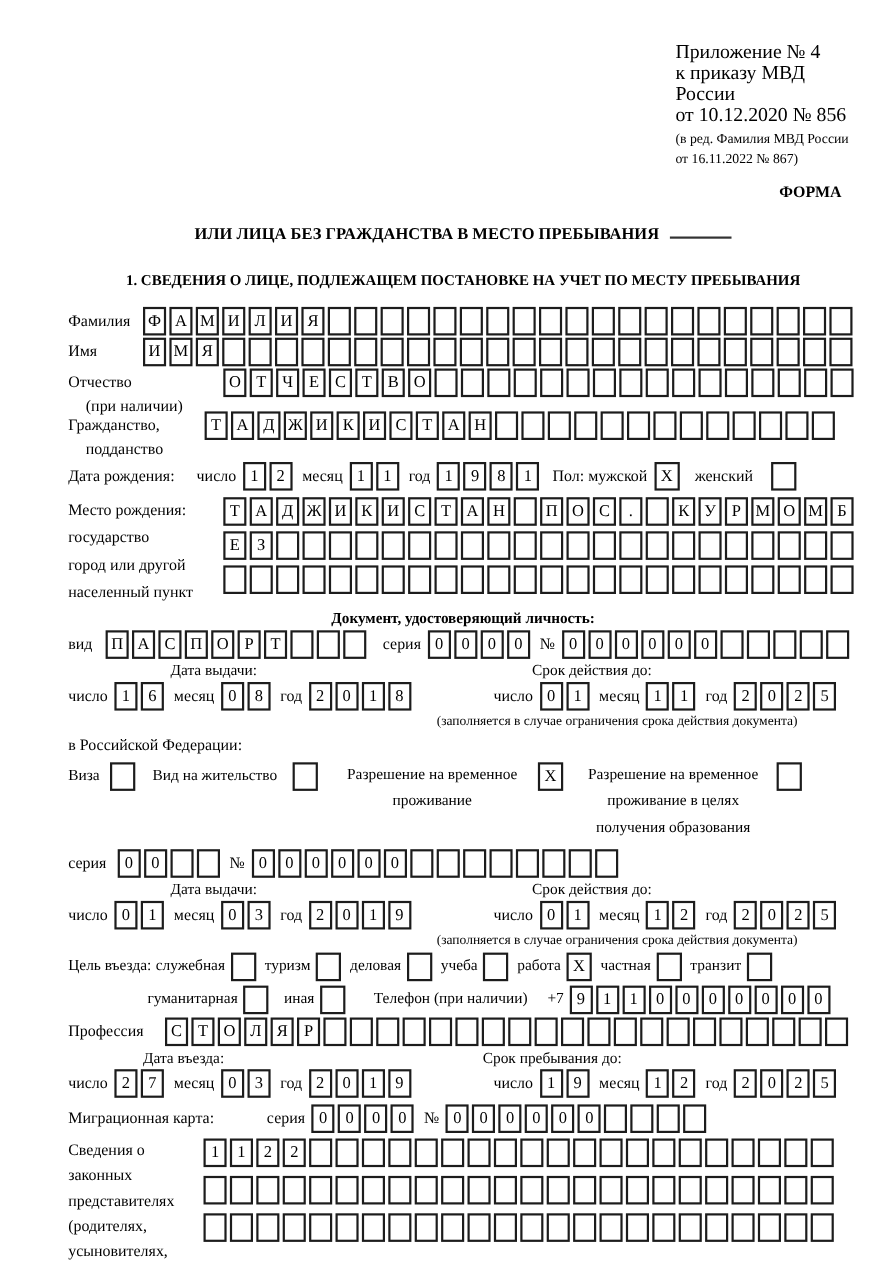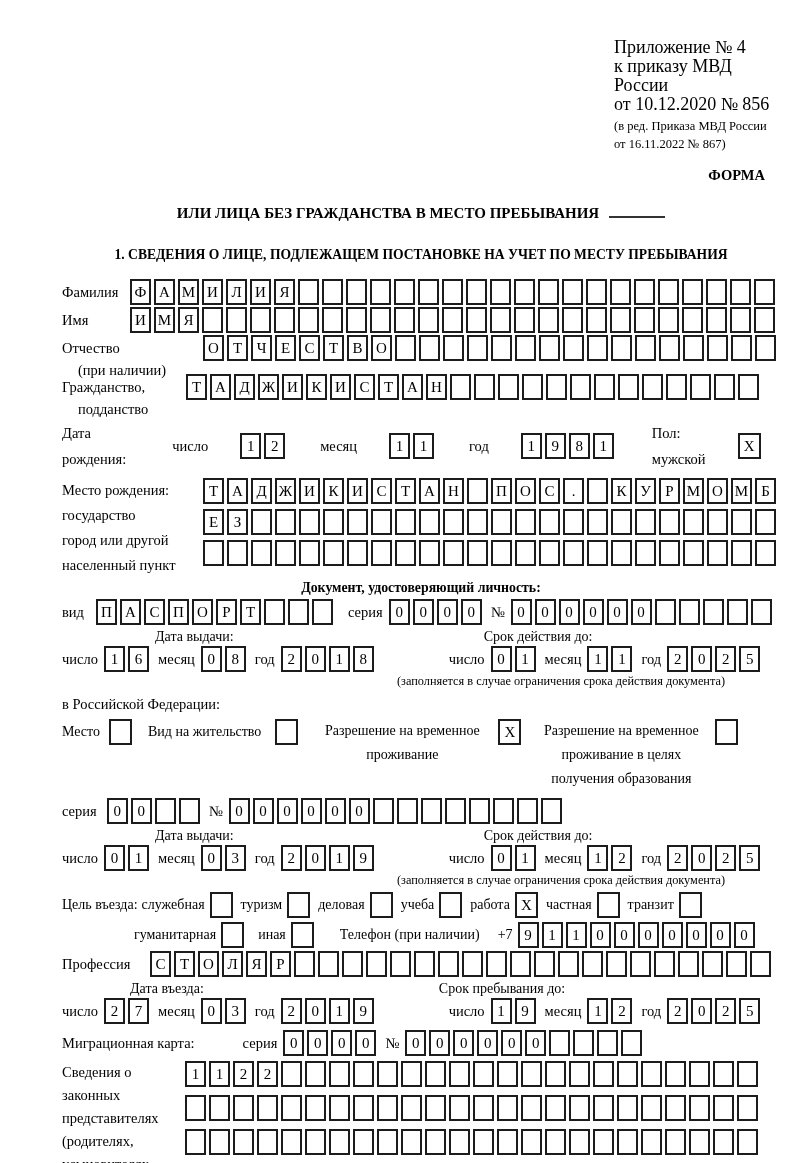--- a/index.html
+++ b/index.html
@@ -39,21 +39,21 @@
 <body>
 
 <div class="page">
 
   <div class="hdr">
     <div>Приложение № 4</div>
     <div>к приказу МВД России</div>
     <div>от 10.12.2020 № 856</div>
   </div>
   <div class="hdr-sub">
-    <div>(в ред. Приказа МВД России</div>
+    <div>(в ред. Фамилия МВД России</div>
     <div>от 16.11.2022 № 867)</div>
   </div>
 
   <div class="forma">ФОРМА</div>
 
   <div class="title">
     <div><span>ИЛИ ЛИЦА БЕЗ ГРАЖДАНСТВА В МЕСТО ПРЕБЫВАНИЯ</span><span class="blank-line"></span></div>
   </div>
 
   <div class="sec1">1. СВЕДЕНИЯ О ЛИЦЕ, ПОДЛЕЖАЩЕМ ПОСТАНОВКЕ НА УЧЕТ ПО МЕСТУ ПРЕБЫВАНИЯ</div>
@@ -179,21 +179,21 @@
         <span class="cell"></span>
         <span class="cell"></span>
         <span class="cell"></span>
         <span class="cell"></span>
         <span class="cell"></span>
         <span class="cell"></span>
         <span class="cell"></span>
       </div>
   </div>
 
-  <div class="date-row" style="margin-top:20px;gap:26px;">
+  <div class="date-row" style="margin-top:20px;">
     <span class="w" style="margin-right:14px;">Дата рождения:</span>
     <span class="w">число</span>
     <span class="dgroup">
         <span class="cell">1</span>
         <span class="cell">2</span>
       </span>
     <span class="w">месяц</span>
     <span class="dgroup">
         <span class="cell">1</span>
         <span class="cell">1</span>
@@ -378,21 +378,21 @@
         <span class="cell">2</span>
         <span class="cell">5</span>
       </span>
   </div>
   <div class="note">(заполняется в случае ограничения срока действия документа)</div>
 
   <div class="plain">в Российской Федерации:</div>
 
   <div class="optrow">
     <div class="opt">
-      <span class="optlabel" style="margin-right:9px;">Место</span>
+      <span class="optlabel" style="margin-right:9px;">Виза</span>
       <span class="checkbox"></span>
     </div>
     <div class="opt" style="margin-left:16px;">
       <span class="optlabel" style="margin-right:14px;">Вид на жительство</span>
       <span class="checkbox"></span>
     </div>
     <div class="opt" style="margin-left:18px;">
       <span class="optlabel center" style="width:172px;margin-right:10px;text-align:center;">Разрешение на временное проживание</span>
       <span class="checkbox">X</span>
     </div>

